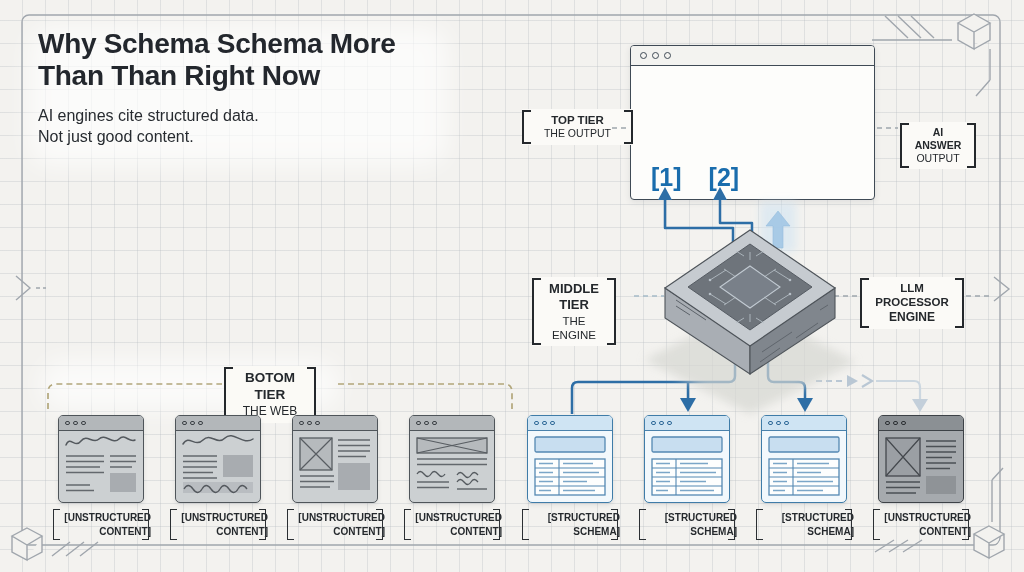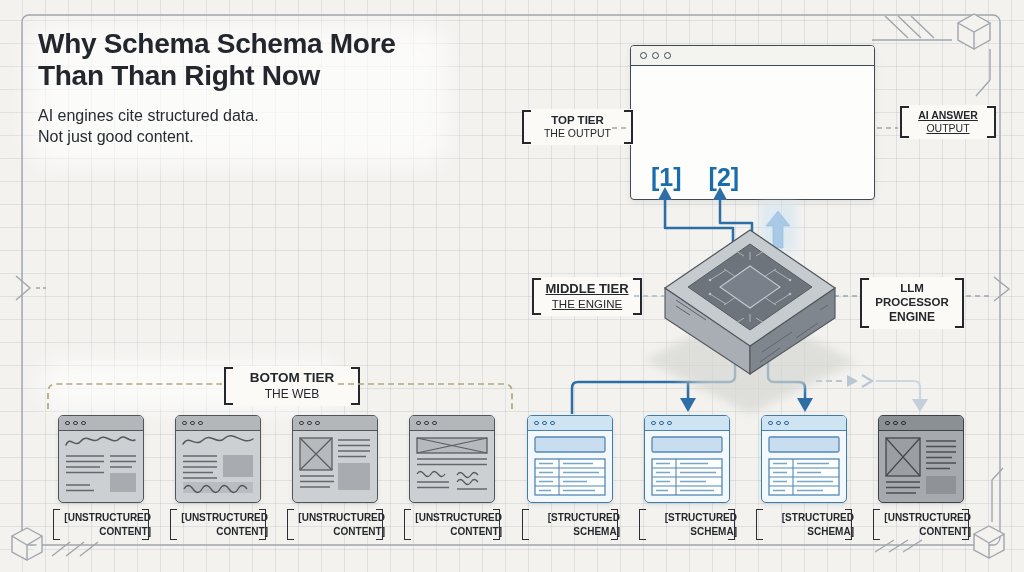--- a/index.html
+++ b/index.html
@@ -25,27 +25,27 @@
   .tier-label{position:absolute;z-index:2;background:#fbfaf7;color:#24282c;
     text-align:center;line-height:1.25;padding:4px 12px;box-sizing:border-box;}
   .tier-label::before,.tier-label::after{content:"";position:absolute;top:1px;bottom:1px;width:7px;
     border:2px solid #24282c;}
   .tier-label::before{left:0;border-right:none;}
   .tier-label::after{right:0;border-left:none;}
   .tier-label .l1{font-weight:bold;display:block;}
   .tier-label .l2{display:block;}
   #lbl-top{left:522px;top:109px;width:111px;font-size:11.5px;}
   #lbl-top .l2{font-size:10.5px;}
-  #lbl-ai{left:900px;top:105px;width:96px;font-size:10.5px;text-decoration:underline;}
+  #lbl-ai{left:900px;top:122px;width:76px;font-size:10.5px;}
   #lbl-ai .l2{font-size:10.5px;}
-  #lbl-middle{left:532px;top:277px;width:110px;font-size:13px;text-decoration:underline;}
+  #lbl-middle{left:532px;top:277px;width:84px;font-size:13px;}
   #lbl-middle .l2{font-size:11.5px;font-weight:400;}
   #lbl-llm{left:860px;top:277px;width:104px;font-size:11.5px;}
   #lbl-llm .l2{font-size:12px;font-weight:700;}
-  #lbl-bottom{left:224px;top:366px;width:136px;font-size:13.5px;background:#fbfaf6;}
+  #lbl-bottom{left:224px;top:366px;width:92px;font-size:13.5px;background:#fbfaf6;}
   #lbl-bottom .l2{font-size:12px;font-weight:400;}
 
   
   .answer-window{position:absolute;left:630px;top:45px;width:245px;height:155px;z-index:2;
     background:#fdfdfb;border:1.6px solid #3f4a55;border-radius:4px;box-sizing:border-box;
     box-shadow:0 2px 6px rgba(40,50,60,.10);}
   .answer-window .bar{height:19px;border-bottom:1.4px solid #3f4a55;background:#f3f3f0;
     display:flex;align-items:center;padding-left:9px;gap:5px;border-radius:3px 3px 0 0;}
   .dot{width:7px;height:7px;border-radius:50%;border:1.3px solid #3f4a55;box-sizing:border-box;}
   .answer-window .body{padding:10px 13px 0 13px;font-size:11.5px;line-height:1.38;color:#1d2126;}

